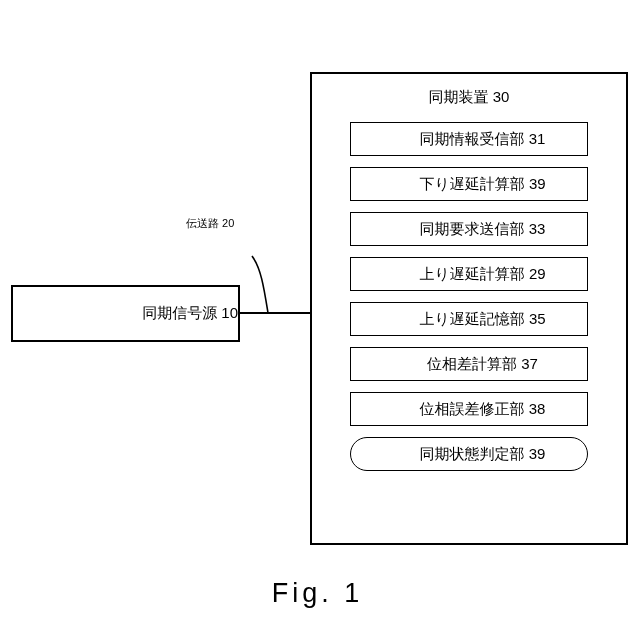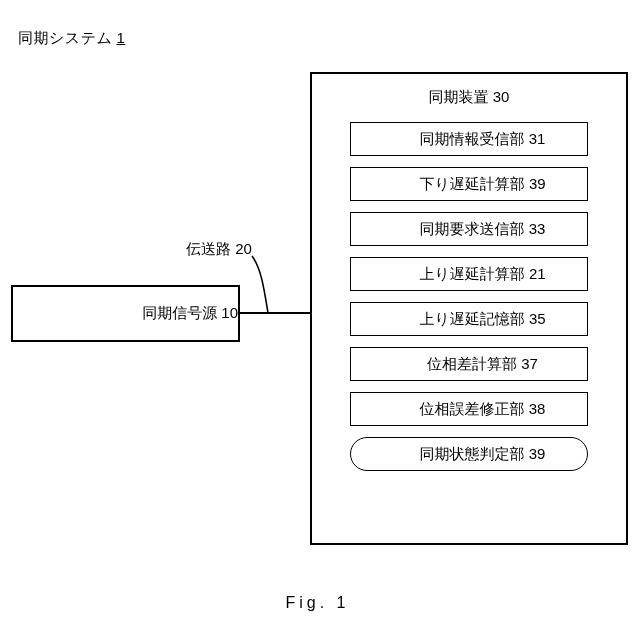--- a/index.html
+++ b/index.html
@@ -90,55 +90,51 @@
     background: #fff;
     margin-bottom: 11px;
     padding-left: 27px;
   }
   .unit:last-child { margin-bottom: 0; border-radius: 17px; }
 
   
   #line-label {
     position: absolute;
     left: 186px;
-    top: 240px;
-    font-size: 15px;
+    top: 216px;
+    font-size: 11px;
     white-space: nowrap;
   }
 
   
   #fig-caption {
     position: absolute;
     left: 0;
     top: 578px;
     width: 635px;
     text-align: center;
-    font-size: 16px;
+    font-size: 27px;
     letter-spacing: 4px;
-    margin-top: 16px;
   }
 
   
   #connector {
     position: absolute;
     left: 0;
     top: 0;
     width: 640px;
     height: 640px;
     pointer-events: none;
   }
 </style>
 </head>
 <body>
 
 <div class="canvas">
 
-  <div id="system-title">
-    <span>同期システム</span><span class="num">1</span>
-  </div>
 
   <svg id="connector">
 
     <line x1="240" y1="313" x2="310" y2="313" stroke="#000000" stroke-width="2"></line>
 
     <path d="M 252 256 C 261 268, 264 288, 268 313" stroke="#000000" stroke-width="1.6" fill="none"></path>
   </svg>
 
   <div id="line-label">伝送路  20</div>
 
@@ -152,21 +148,21 @@
       <div class="unit">
           <span>同期情報受信部  31</span>
         </div>
       <div class="unit">
           <span>下り遅延計算部  39</span>
         </div>
       <div class="unit">
           <span>同期要求送信部  33</span>
         </div>
       <div class="unit">
-          <span>上り遅延計算部  21</span>
+          <span>上り遅延計算部  29</span>
         </div>
       <div class="unit">
           <span>上り遅延記憶部  35</span>
         </div>
       <div class="unit">
           <span>位相差計算部  37</span>
         </div>
       <div class="unit">
           <span>位相誤差修正部  38</span>
         </div>

